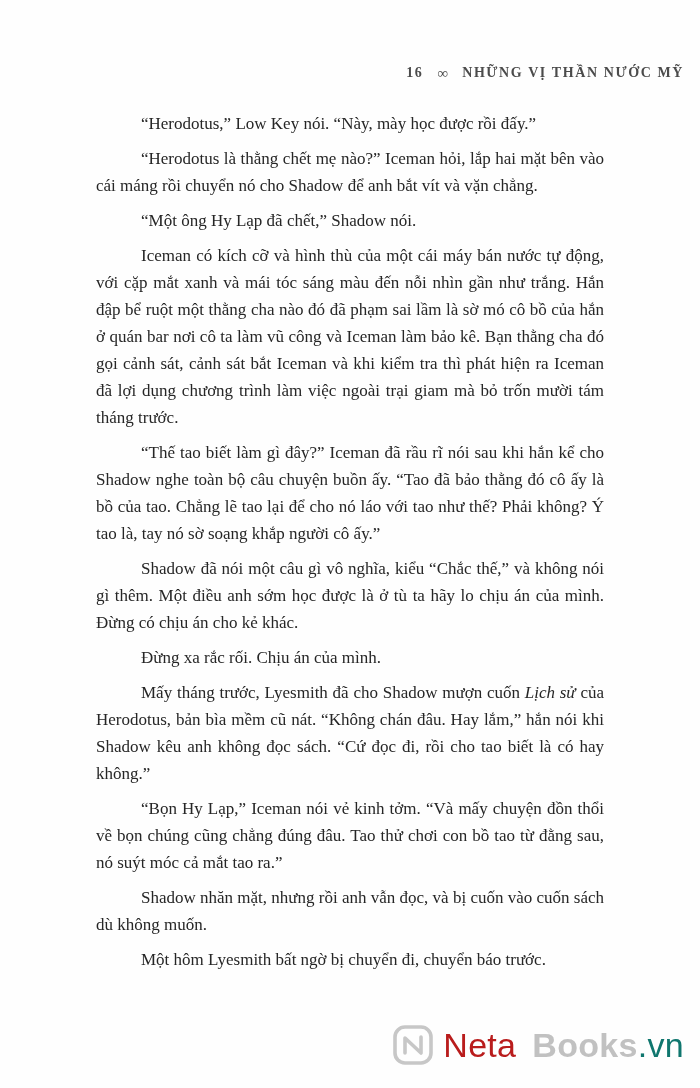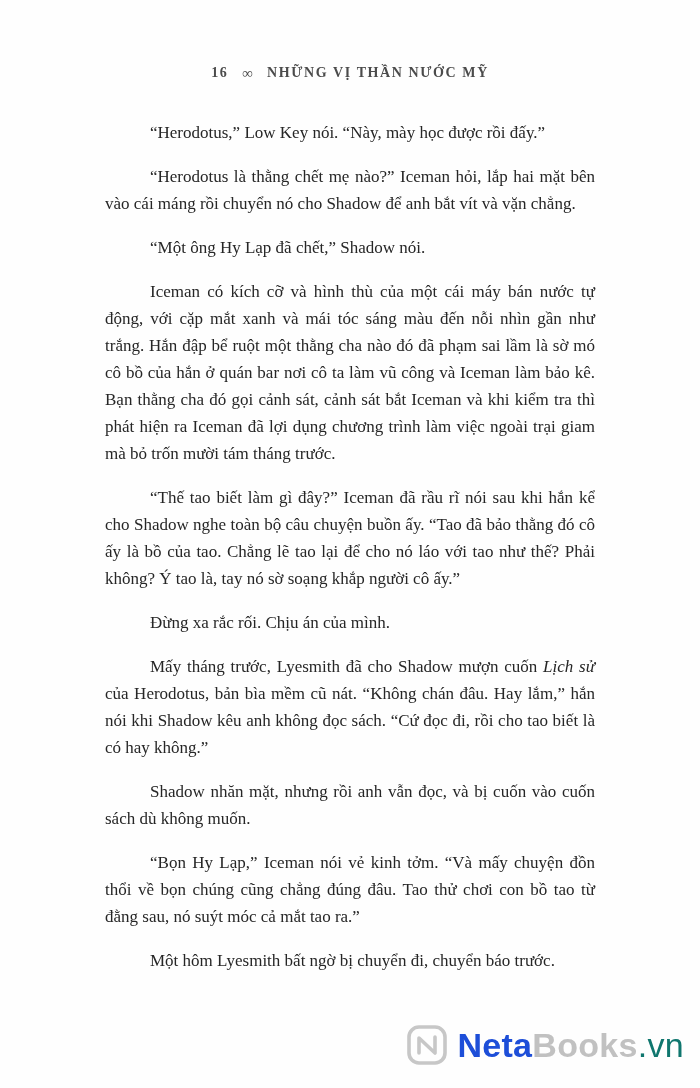--- a/index.html
+++ b/index.html
@@ -19,22 +19,22 @@
   .page {
     position: absolute;
     inset: 0;
     background: #fefefe;
   }
 
   .page-header {
     position: absolute;
     top: 64px;
     left: 0;
-    right: 0;
-    text-align: center;
+    right: 16px;
+    text-align: right;
     font-size: 14px;
     font-weight: 600;
     color: #4b4b4b;
     letter-spacing: 1.6px;
   }
 
   .page-header .sep {
     margin: 0 14px;
     letter-spacing: 0;
     font-size: 15px;
@@ -48,21 +48,21 @@
     top: 102px;
     left: 88px;
     width: 524px;
     font-size: 17px;
     line-height: 27px;
     color: #262626;
     text-align: justify;
   }
 
   .para {
-    margin: 17px;
+    margin: 8px;
     text-indent: 45px;
   }
 
   .italic {
     font-style: italic;
   }
 
   .watermark {
     position: absolute;
     right: 16px;
@@ -74,44 +74,45 @@
     user-select: none;
   }
 
   .wm-text {
     font-size: 34px;
     line-height: 1;
     letter-spacing: 0.3px;
     white-space: nowrap;
   }
 
-  .wm-neta { color: #1d4ed8; font-weight: 700; margin-top: 6px; }
-  .wm-books { color: #c1c1c1; font-weight: 700; }
+  .wm-neta { color: #b91c1c; font-weight: 400; margin-top: 6px; }
+  .wm-books { color: #c1c1c1; font-weight: 700; margin-left: 16px; }
   .wm-vn { color: #0f766e; font-weight: 400; }
 </style>
 </head>
 <body>
 
 <div class="page">
 
   <div class="page-header">
     <span>16</span><span class="sep">∞</span><span>NHỮNG VỊ THẦN NƯỚC MỸ</span>
   </div>
 
   <div class="page-body">
 
   <p class="para"><span>“Herodotus,” Low Key nói. “Này, mày học được rồi đấy.”</span></p>
       <p class="para"><span>“Herodotus là thằng chết mẹ nào?” Iceman hỏi, lắp hai mặt bên vào cái máng rồi chuyển nó cho Shadow để anh bắt vít và vặn chẳng.</span></p>
       <p class="para"><span>“Một ông Hy Lạp đã chết,” Shadow nói.</span></p>
       <p class="para"><span>Iceman có kích cỡ và hình thù của một cái máy bán nước tự động, với cặp mắt xanh và mái tóc sáng màu đến nỗi nhìn gần như trắng. Hắn đập bể ruột một thằng cha nào đó đã phạm sai lầm là sờ mó cô bồ của hắn ở quán bar nơi cô ta làm vũ công và Iceman làm bảo kê. Bạn thằng cha đó gọi cảnh sát, cảnh sát bắt Iceman và khi kiểm tra thì phát hiện ra Iceman đã lợi dụng chương trình làm việc ngoài trại giam mà bỏ trốn mười tám tháng trước.</span></p>
       <p class="para"><span>“Thế tao biết làm gì đây?” Iceman đã rầu rĩ nói sau khi hắn kể cho Shadow nghe toàn bộ câu chuyện buồn ấy. “Tao đã bảo thằng đó cô ấy là bồ của tao. Chẳng lẽ tao lại để cho nó láo với tao như thế? Phải không? Ý tao là, tay nó sờ soạng khắp người cô ấy.”</span></p>
+      <p class="para"><span>Shadow đã nói một câu gì vô nghĩa, kiểu “Chắc thế,” và không nói gì thêm. Một điều anh sớm học được là ở tù ta hãy lo chịu án của mình. Đừng có chịu án cho kẻ khác.</span></p>
       <p class="para"><span>Đừng xa rắc rối. Chịu án của mình.</span></p>
       <p class="para"><span>Mấy tháng trước, Lyesmith đã cho Shadow mượn cuốn </span><span class="italic">Lịch sử</span><span> của Herodotus, bản bìa mềm cũ nát. “Không chán đâu. Hay lắm,” hắn nói khi Shadow kêu anh không đọc sách. “Cứ đọc đi, rồi cho tao biết là có hay không.”</span></p>
+      <p class="para"><span>“Bọn Hy Lạp,” Iceman nói vẻ kinh tởm. “Và mấy chuyện đồn thổi về bọn chúng cũng chẳng đúng đâu. Tao thử chơi con bồ tao từ đằng sau, nó suýt móc cả mắt tao ra.”</span></p>
       <p class="para"><span>Shadow nhăn mặt, nhưng rồi anh vẫn đọc, và bị cuốn vào cuốn sách dù không muốn.</span></p>
-      <p class="para"><span>“Bọn Hy Lạp,” Iceman nói vẻ kinh tởm. “Và mấy chuyện đồn thổi về bọn chúng cũng chẳng đúng đâu. Tao thử chơi con bồ tao từ đằng sau, nó suýt móc cả mắt tao ra.”</span></p>
       <p class="para"><span>Một hôm Lyesmith bất ngờ bị chuyển đi, chuyển báo trước.</span></p>
     </div>
 
   <div class="watermark">
     <svg width="42" height="42" viewBox="0 0 42 42" aria-hidden="true">
       <rect x="3" y="3" width="36" height="36" rx="10" fill="none" stroke="#c7c7c7" stroke-width="3.6"></rect>
       <path d="M13 29 V14 L29 29 V13" fill="none" stroke="#c7c7c7" stroke-width="3.6" stroke-linecap="round" stroke-linejoin="round"></path>
     </svg>
     <span class="wm-text"><span class="wm-neta">Neta</span><span class="wm-books">Books</span><span class="wm-vn">.vn</span></span>
   </div>

